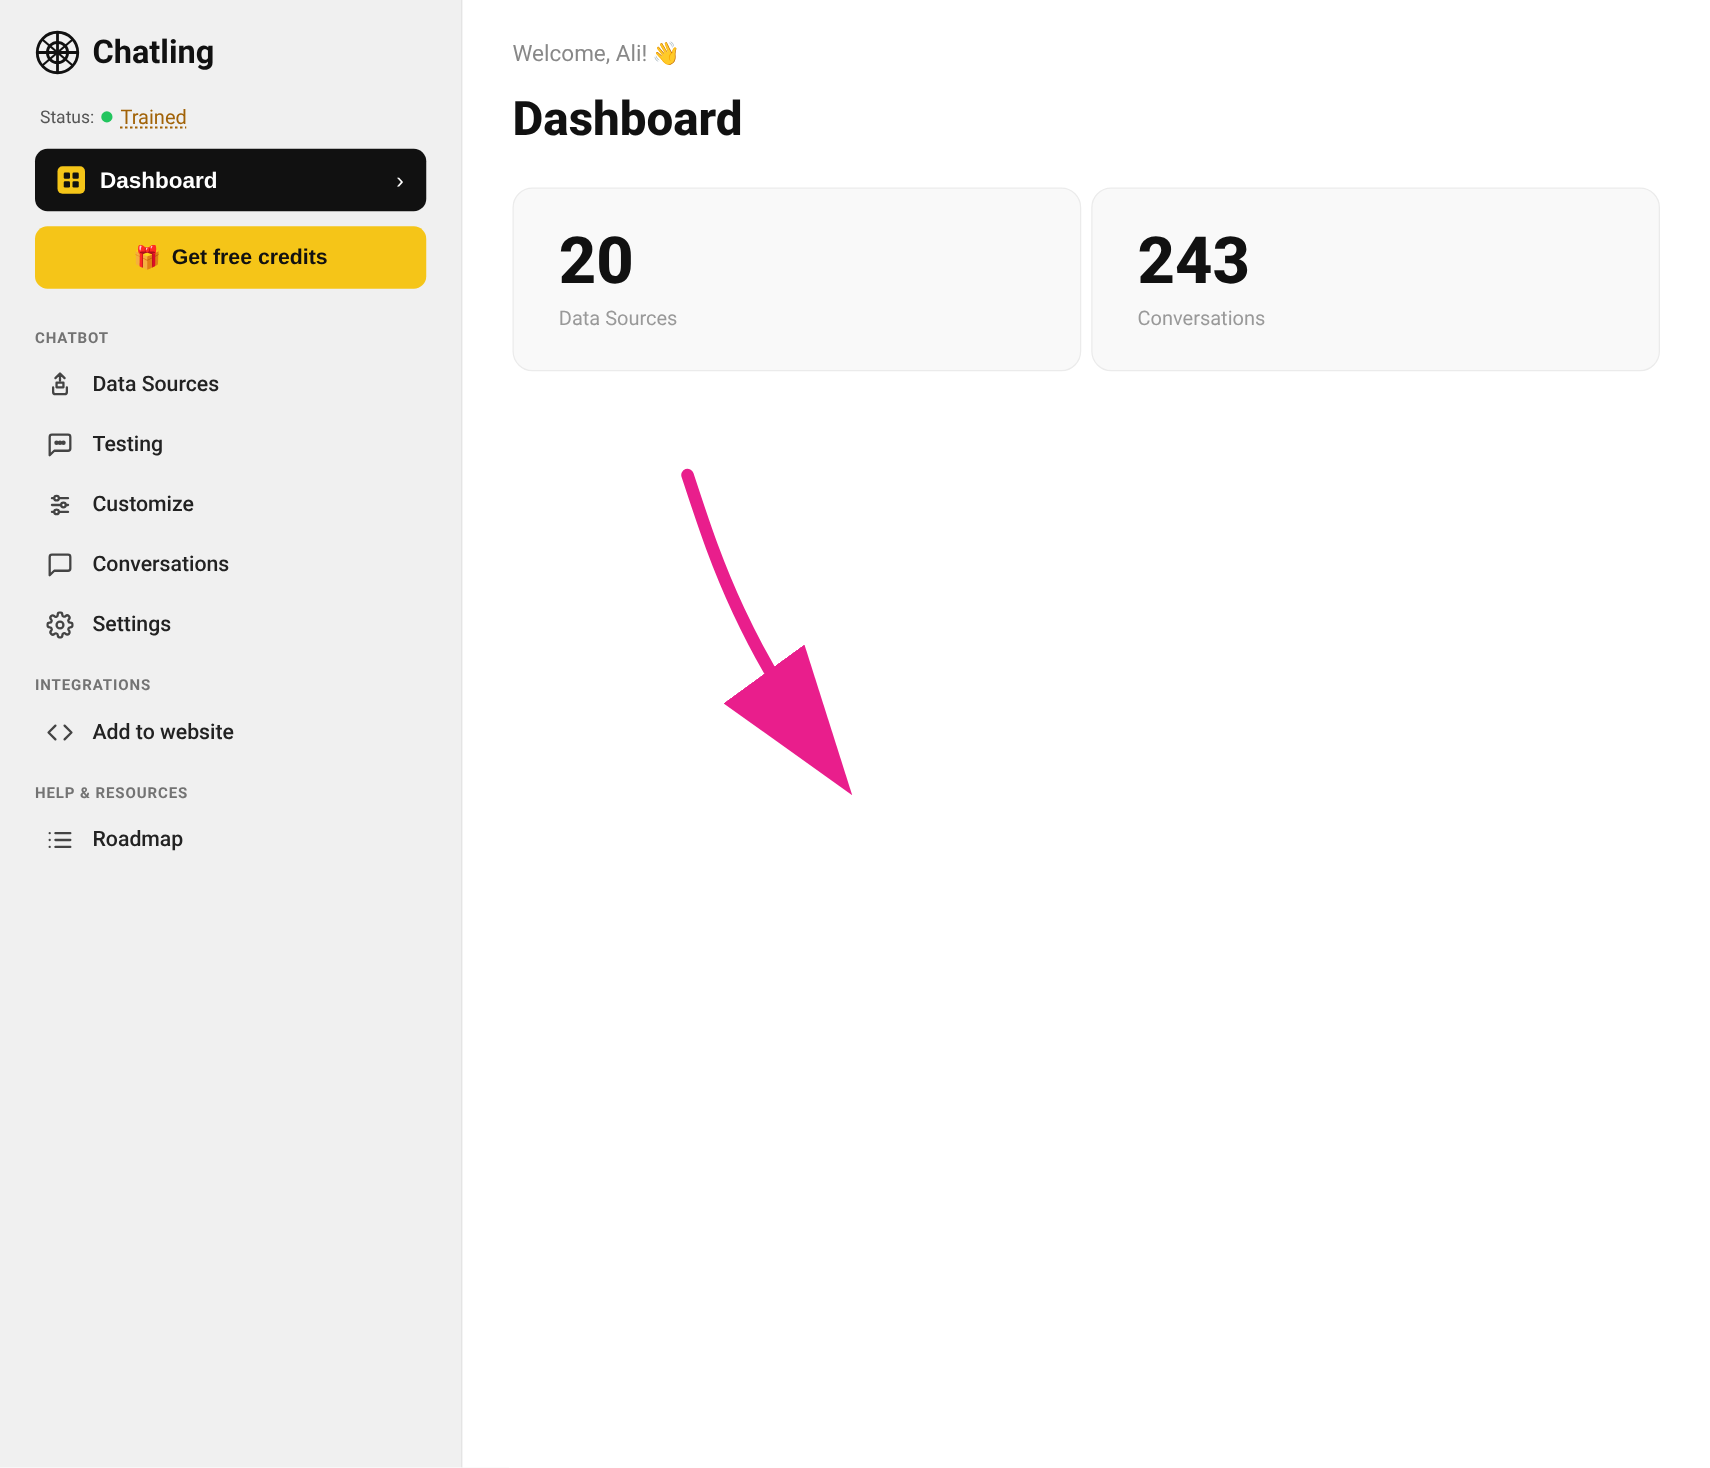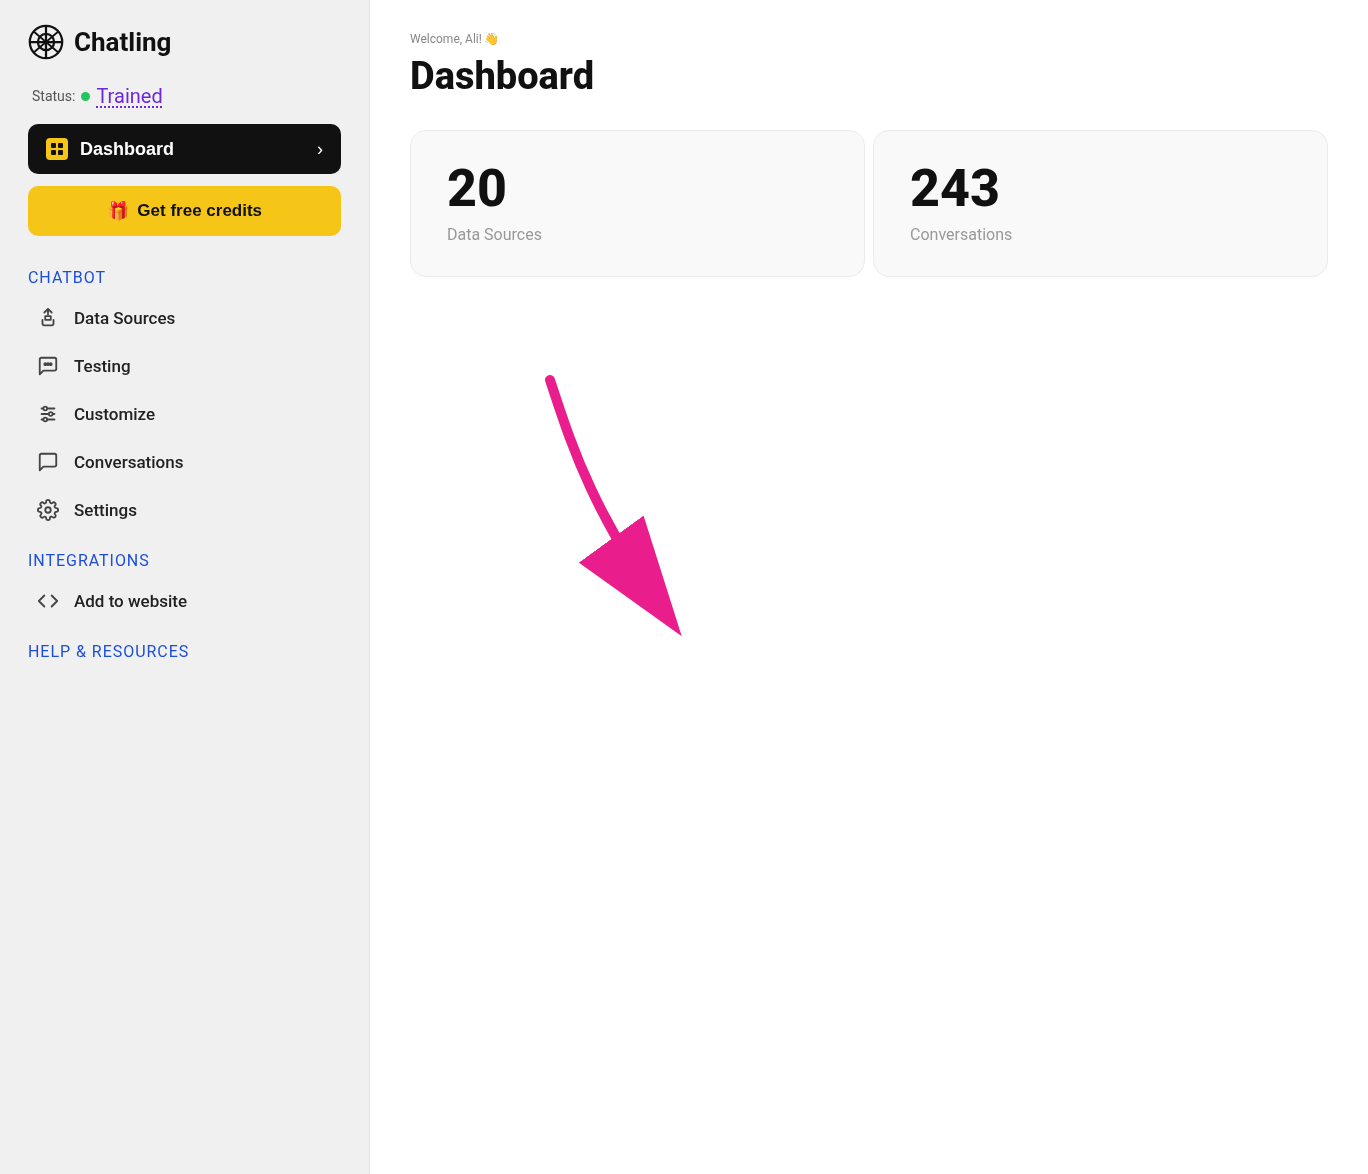--- a/index.html
+++ b/index.html
@@ -82,22 +82,22 @@
 
     .status-dot {
       width: 9px;
       height: 9px;
       background: #22c55e;
       border-radius: 50%;
       display: inline-block;
     }
 
     .status-trained {
-      font-size: 20px;
-      color: #6d28d9;
+      font-size: 16px;
+      color: #a16207;
       text-decoration: underline dotted;
       text-underline-offset: 3px;
     }
 
     .dashboard-btn {
       background: #111;
       color: #fff;
       border: none;
       border-radius: 10px;
       padding: 14px 18px;
@@ -164,23 +164,23 @@
       margin-bottom: 28px;
     }
 
     .get-credits-btn-label {
       font-size: 17px;
       font-weight: 700;
       color: #111;
     }
 
     .section-label {
-      font-size: 16px;
-      font-weight: 400;
-      color: #1d4ed8;
+      font-size: 12px;
+      font-weight: 700;
+      color: #737373;
       letter-spacing: 0.06em;
       margin-bottom: 8px;
       margin-top: 4px;
     }
 
     .nav-item {
       display: flex;
       align-items: center;
       gap: 14px;
       padding: 12px 8px;
@@ -206,23 +206,23 @@
     
     .main-content {
       flex: 1;
       background: #fff;
       padding: 32px 40px;
       position: relative;
       overflow: hidden;
     }
 
     .welcome-text {
-      font-size: 12px;
+      font-size: 18px;
       color: #888;
-      margin-bottom: 8px;
+      margin-bottom: 20px;
     }
 
     .page-title {
       font-size: 38px;
       font-weight: 800;
       color: #111;
       margin-bottom: 32px;
     }
 
     .stats-row {
@@ -374,20 +374,33 @@
       <svg width="22" height="22" viewBox="0 0 24 24" fill="none" stroke="#444" stroke-width="2" stroke-linecap="round" stroke-linejoin="round">
         <polyline points="16 18 22 12 16 6"></polyline>
         <polyline points="8 6 2 12 8 18"></polyline>
       </svg>
     </span>
     <span>Add to website</span>
   </div>
 
   <div class="section-label" style="margin-top:16px;">HELP &amp; RESOURCES</div>
 
+  <div class="nav-item">
+    <span class="nav-icon">
+      <svg width="22" height="22" viewBox="0 0 24 24" fill="none" stroke="#444" stroke-width="2" stroke-linecap="round" stroke-linejoin="round">
+        <line x1="8" y1="6" x2="21" y2="6"></line>
+        <line x1="8" y1="12" x2="21" y2="12"></line>
+        <line x1="8" y1="18" x2="21" y2="18"></line>
+        <line x1="3" y1="6" x2="3.01" y2="6"></line>
+        <line x1="3" y1="12" x2="3.01" y2="12"></line>
+        <line x1="3" y1="18" x2="3.01" y2="18"></line>
+      </svg>
+    </span>
+    <span>Roadmap</span>
+  </div>
 
 </aside>
 
 <main class="main-content">
 
   <div class="welcome-text">Welcome, Ali! 👋</div>
   <h1 class="page-title">Dashboard</h1>
 
   <div class="stats-row">
 

